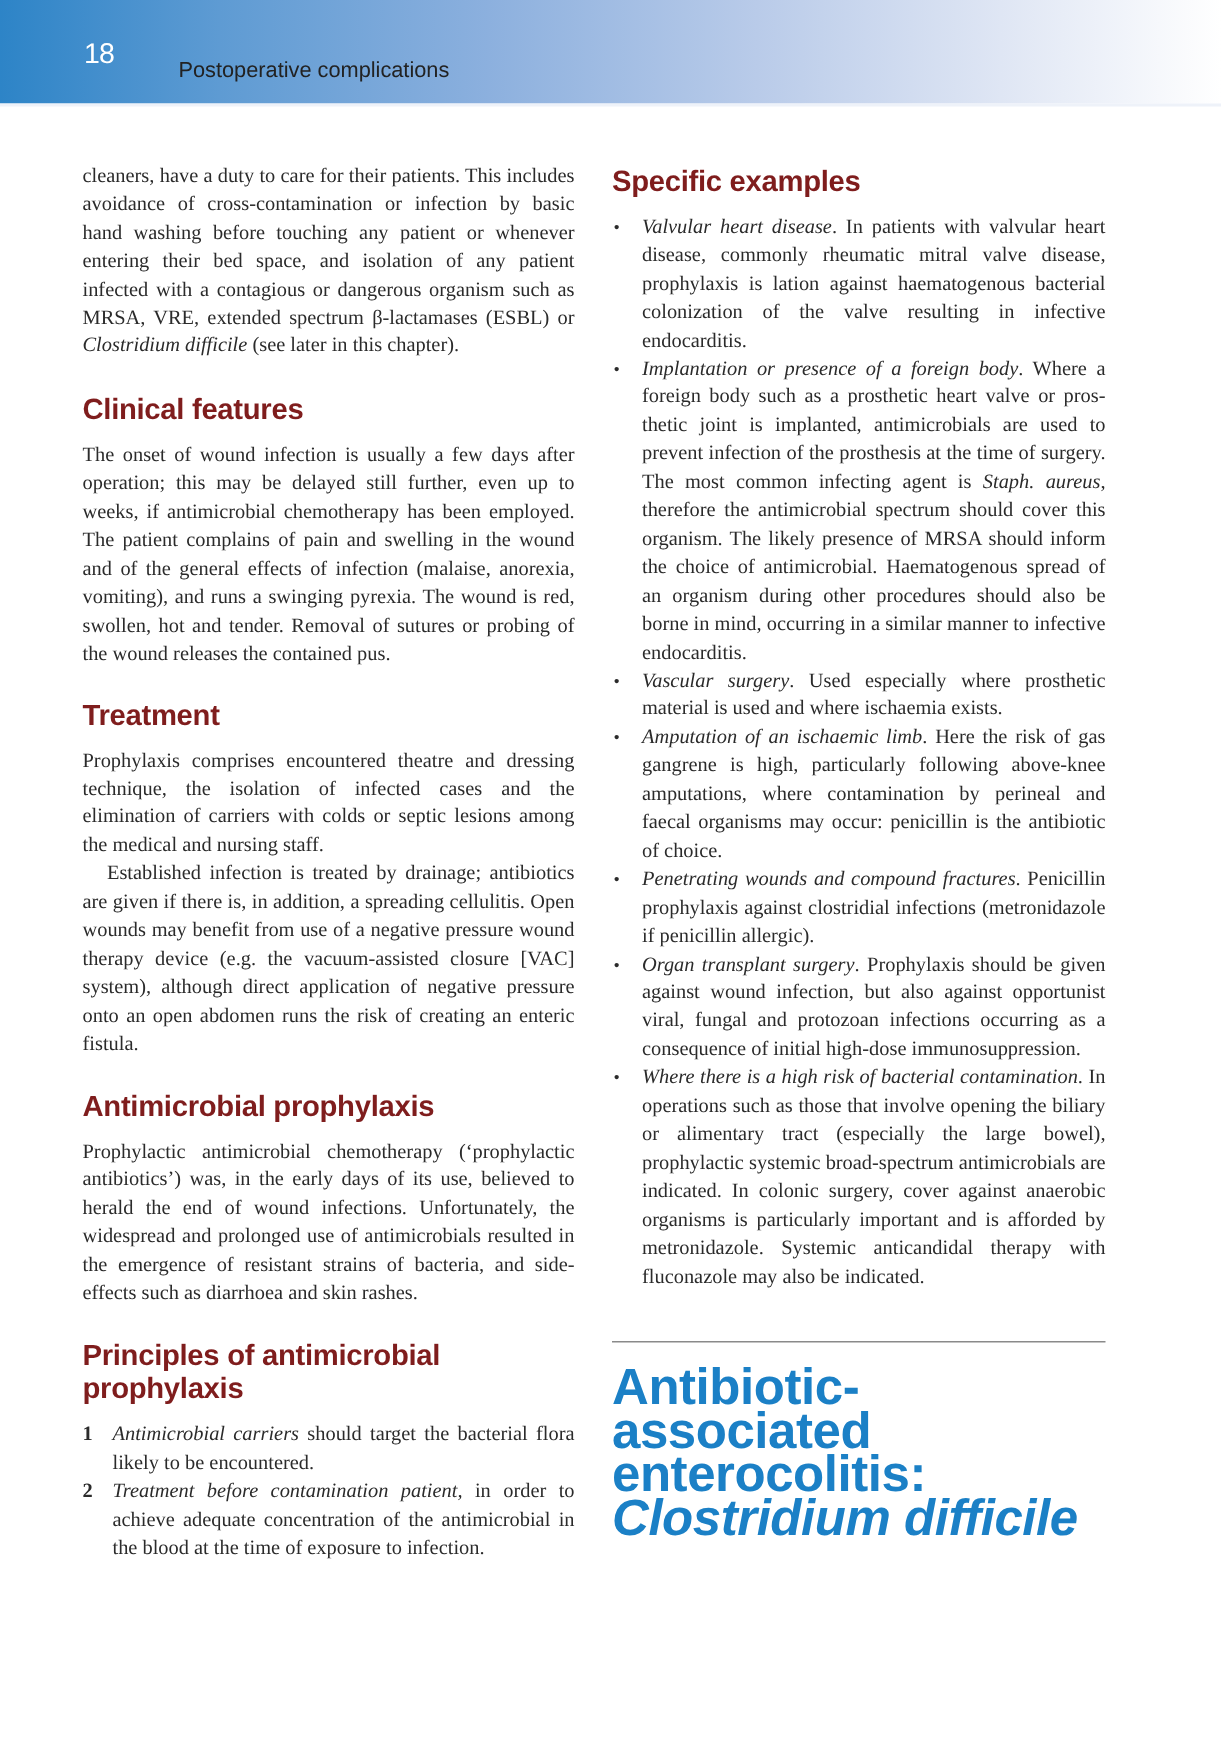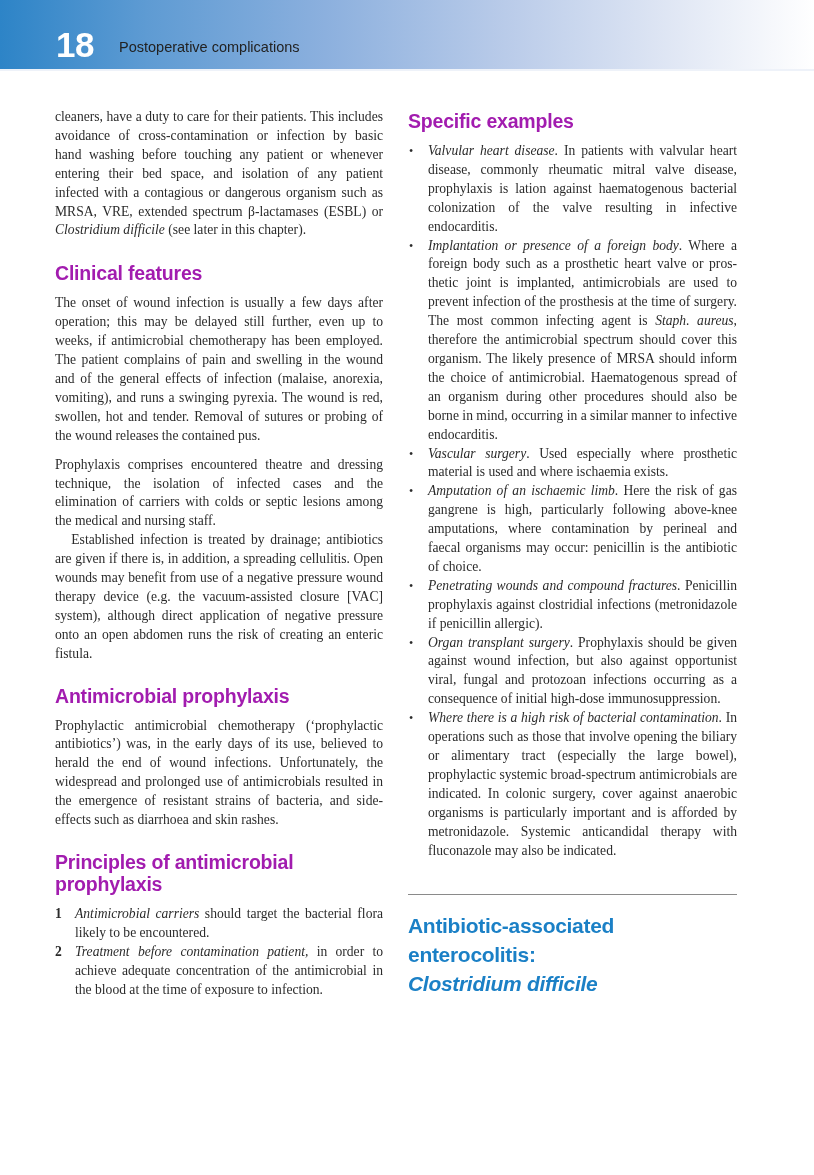--- a/index.html
+++ b/index.html
@@ -11,48 +11,47 @@
     color: #2b2b2b;
   }
   .header {
     position: absolute; left: 0; top: 0; width: 814px; height: 69px;
     background: linear-gradient(to right, #2d84c7 0%, #5e9bd3 18%, #8cb0de 40%, #b9cbe9 62%, #dfe6f4 82%, #ffffff 100%);
     border-bottom: 2px solid #eef2f9;
   }
   .chapter-num {
     position: absolute; left: 56px; top: 27px;
     font-family: "Liberation Sans", "DejaVu Sans", sans-serif;
-    font-size: 35px; color: #ffffff; line-height: 1;
+    font-size: 19px; color: #ffffff; line-height: 1;
     letter-spacing: -0.5px;
-    font-weight: bold;
   }
   .chapter-title {
     position: absolute; left: 119px; top: 40px;
     font-family: Liberation Sans, sans-serif;
     font-size: 14.5px; color: #222222; line-height: 1;
   }
   .col {
     position: absolute; top: 108px;
   }
   .col-left { left: 55px; width: 328px; }
   .col-right { left: 408px; width: 329px; }
 
   p {
     margin: 0; font-size: 13.6px; line-height: 18.9px;
     text-align: justify; hyphens: manual;
   }
   p.indent { text-indent: 1.2em; }
   h2 {
     font-family: "Liberation Sans", "DejaVu Sans", sans-serif;
-    color: #a21caf; font-weight: bold; font-size: 19.5px;
+    color: #7f1d1d; font-weight: bold; font-size: 19.5px;
     margin: 0; line-height: 22px; letter-spacing: -0.2px;
   }
   h1 {
     font-family: "Liberation Sans", "DejaVu Sans", sans-serif;
-    color: #1b80c6; font-weight: bold; font-size: 21px;
+    color: #1b80c6; font-weight: bold; font-size: 34px;
     margin: 0; line-height: 29px; letter-spacing: -0.3px;
   }
   h1 .em { font-style: italic; }
   em { font-style: italic; }
 
   ol.principles { list-style: none; margin: 0; padding: 0; }
   ol.principles li {
     position: relative; padding-left: 20px; font-size: 13.6px; line-height: 18.9px;
     text-align: justify;
   }
@@ -78,20 +77,21 @@
   <span class="chapter-num">18</span>
   <span class="chapter-title">Postoperative complications</span>
 </div>
 
 <div class="col col-left">
   <p><span>cleaners, have a duty to care for their patients. This includes avoidance of cross-contamination or infec­tion by basic hand washing before touching any pa­tient or whenever entering their bed space, and iso­lation of any patient infected with a contagious or dangerous organism such as MRSA, VRE, extended spectrum β-lactamases (ESBL) or </span><em>Clostridium difficile</em><span> (see later in this chapter).</span></p>
 
   <h2 style="margin-top:22px;">Clinical features</h2>
   <p style="margin-top:10px;">The onset of wound infection is usually a few days after operation; this may be delayed still further, even up to weeks, if antimicrobial chemotherapy has been employed. The patient complains of pain and swelling in the wound and of the general effects of infection (malaise, anorexia, vomiting), and runs a swinging pyrexia. The wound is red, swollen, hot and tender. Removal of sutures or probing of the wound releases the contained pus.</p>
 
+  <h2 style="margin-top:20px;">Treatment</h2>
   <p style="margin-top:10px;">Prophylaxis comprises encountered theatre and dress­ing technique, the isolation of infected cases and the elimination of carriers with colds or septic lesions among the medical and nursing staff.</p>
   <p class="indent">Established infection is treated by drainage; an­tibiotics are given if there is, in addition, a spread­ing cellulitis. Open wounds may benefit from use of a negative pressure wound therapy device (e.g. the vacuum-assisted closure [VAC] system), although direct application of negative pressure onto an open abdomen runs the risk of creating an enteric fistula.</p>
 
   <h2 style="margin-top:21px;">Antimicrobial prophylaxis</h2>
   <p style="margin-top:10px;">Prophylactic antimicrobial chemotherapy (‘prophy­lactic antibiotics’) was, in the early days of its use, believed to herald the end of wound infections. Un­fortunately, the widespread and prolonged use of antimicrobials resulted in the emergence of resistant strains of bacteria, and side-effects such as diarrhoea and skin rashes.</p>
 
   <h2 style="margin-top:21px; width:270px;">Principles of antimicrobial prophylaxis</h2>
   <ol class="principles" style="margin-top:10px;">
     <li>
       <span class="num">1</span><em>Antimicrobial carriers</em><span> should target the bacterial flora likely to be encountered.</span>

